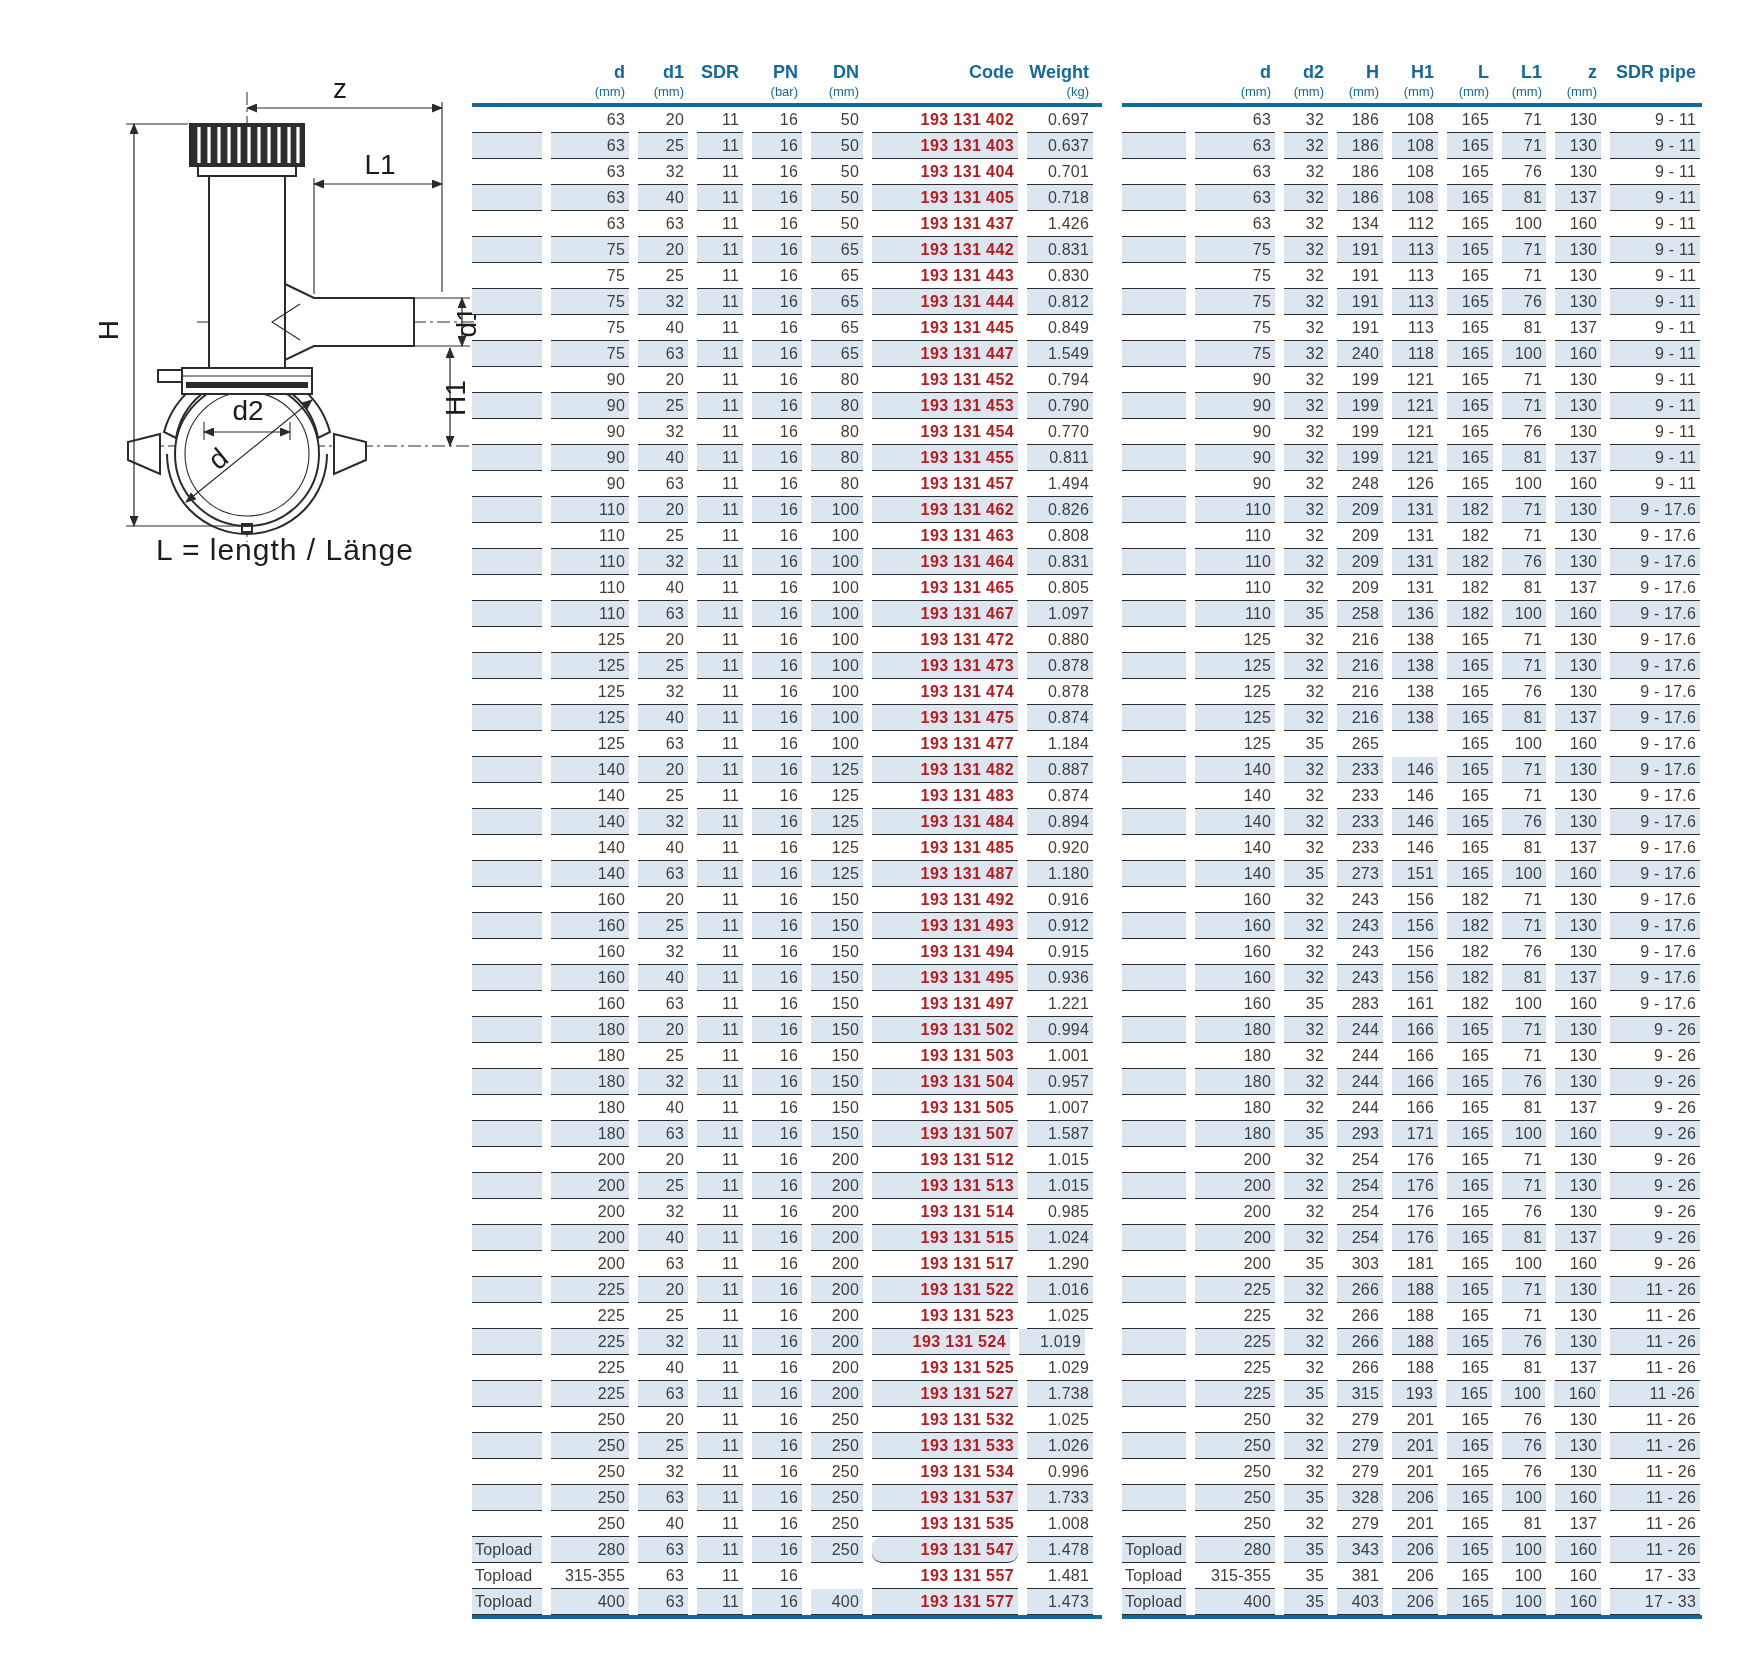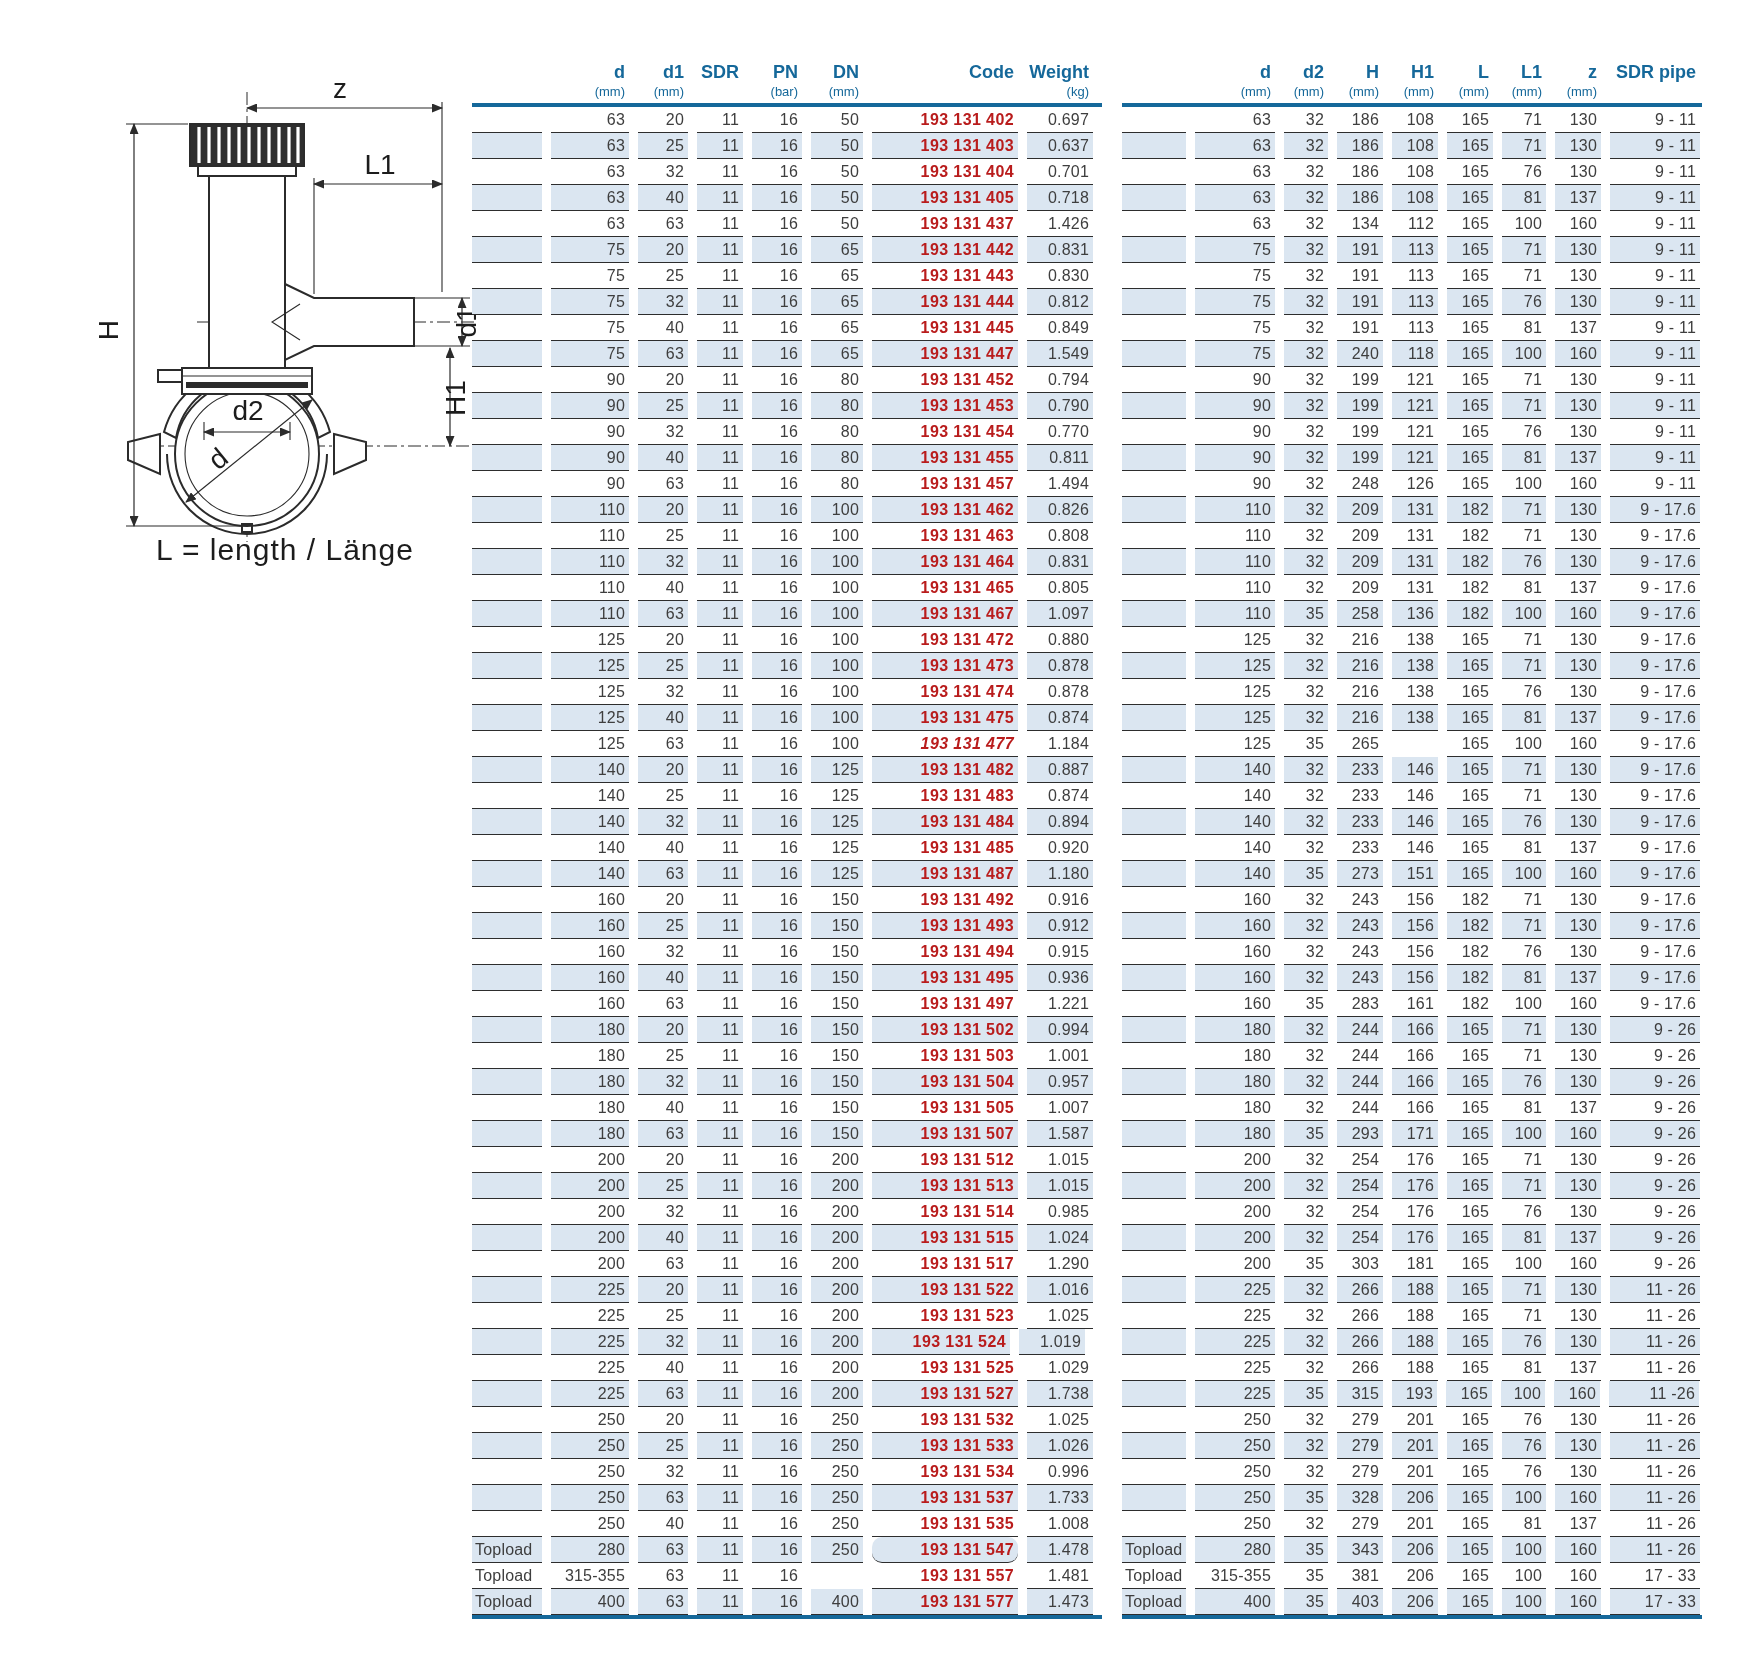--- a/index.html
+++ b/index.html
@@ -395,21 +395,21 @@
       <div class="tcell codecell" style="width: 146px;">193 131 475</div>
       <div class="tcell" style="width: 66px;">0.874</div>
     </div>
     <div class="trow">
       <div class="tcell labcell" style="width: 70px;"></div>
       <div class="tcell" style="width: 78px;">125</div>
       <div class="tcell" style="width: 50px;">63</div>
       <div class="tcell" style="width: 46px;">11</div>
       <div class="tcell" style="width: 50px;">16</div>
       <div class="tcell" style="width: 52px;">100</div>
-      <div class="tcell codecell" style="width: 146px; font-style: italic;">193 131 477</div>
+      <div class="tcell codecell" style="width: 146px;">193 131 477</div>
       <div class="tcell" style="width: 66px;">1.184</div>
     </div>
     <div class="trow shade">
       <div class="tcell labcell" style="width: 70px;"></div>
       <div class="tcell" style="width: 78px;">140</div>
       <div class="tcell" style="width: 50px;">20</div>
       <div class="tcell" style="width: 46px;">11</div>
       <div class="tcell" style="width: 50px;">16</div>
       <div class="tcell" style="width: 52px;">125</div>
       <div class="tcell codecell" style="width: 146px;">193 131 482</div>

